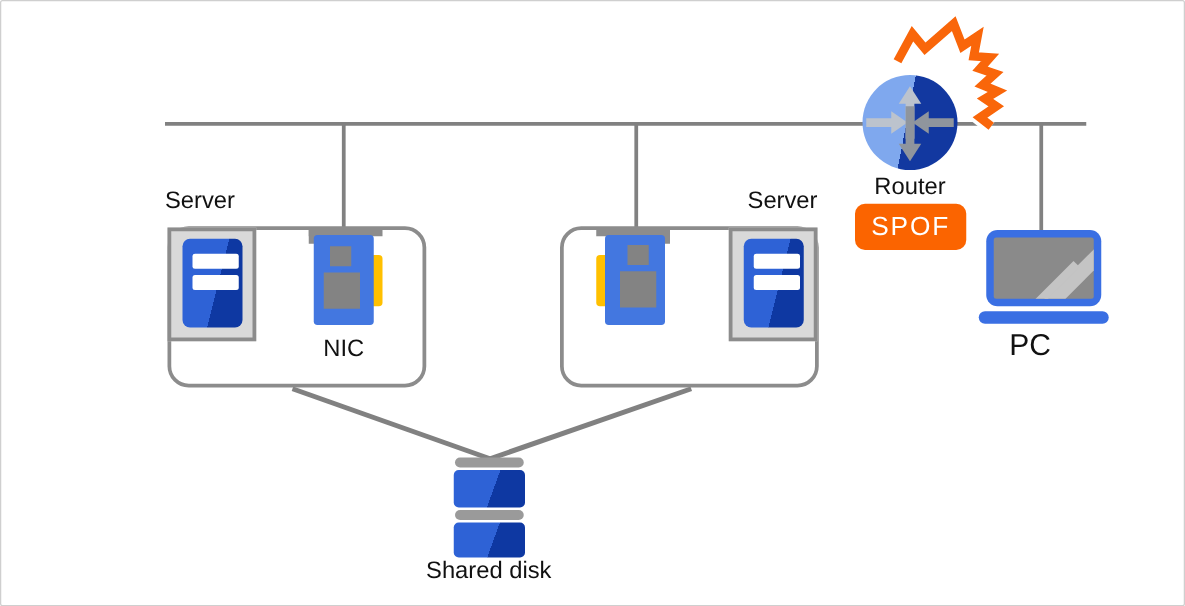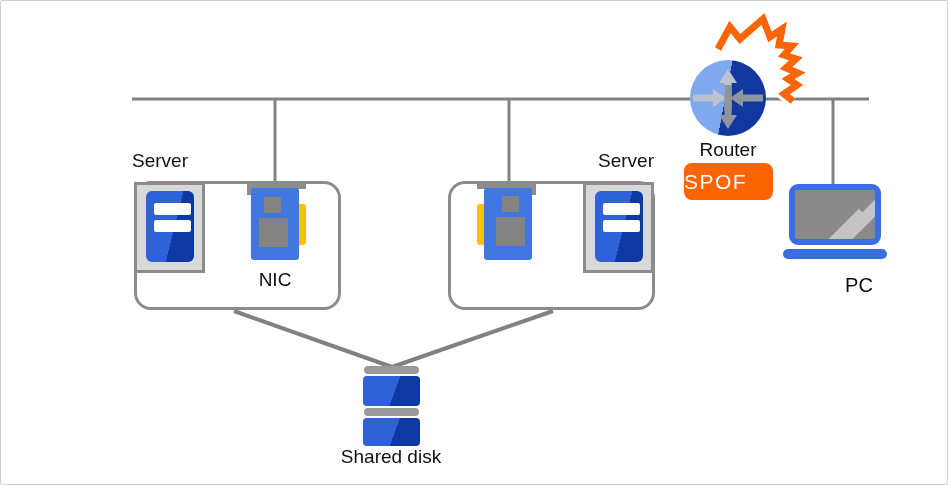--- a/index.html
+++ b/index.html
@@ -18,21 +18,21 @@
 
   
   .router{
     position:absolute;left:689px;top:59px;width:76px;height:76px;border-radius:50%;
     background:linear-gradient(101deg,var(--router-light,#7fa8ee) 47%,var(--router-dark,#1238a0) 47%);
     z-index:3;
   }
   .spof{
     position:absolute;left:683px;top:162px;width:89px;height:37px;border-radius:8px;
     background:var(--badge-orange,#fb6400);color:var(--badge-text,#fff);
-    font-size:21px;letter-spacing:1.5px;display:flex;align-items:center;
+    font-size:21px;letter-spacing:1.5px;display:flex;align-items:center;justify-content:center;
     z-index:6;
   }
 
   
   .group{
     position:absolute;width:207px;height:129px;top:180px;box-sizing:border-box;
     border:3px solid var(--box-border,#8c8c8c);border-radius:17px;background:#fff;z-index:2;
   }
   .group.left{left:133px;} .group.right{left:447px;}
 
@@ -152,15 +152,15 @@
   <div class="diskbody" style="top:417px;height:28px;"></div>
   <div class="lbl center" style="left:315px;top:446px;width:150px;">Shared disk</div>
 
   <div class="pcframe">
     <div class="pcscreen">
       <div class="stripe a"></div>
       <div class="stripe b"></div>
     </div>
   </div>
   <div class="pcbase"></div>
-  <div class="lbl center" style="left:818px;top:263px;width:80px;font-size:20px;margin-top:10px;">PC</div>
+  <div class="lbl center" style="left:783px;top:263px;width:80px;font-size:24px;">PC</div>
 
 </div>
 
 </body></html>

